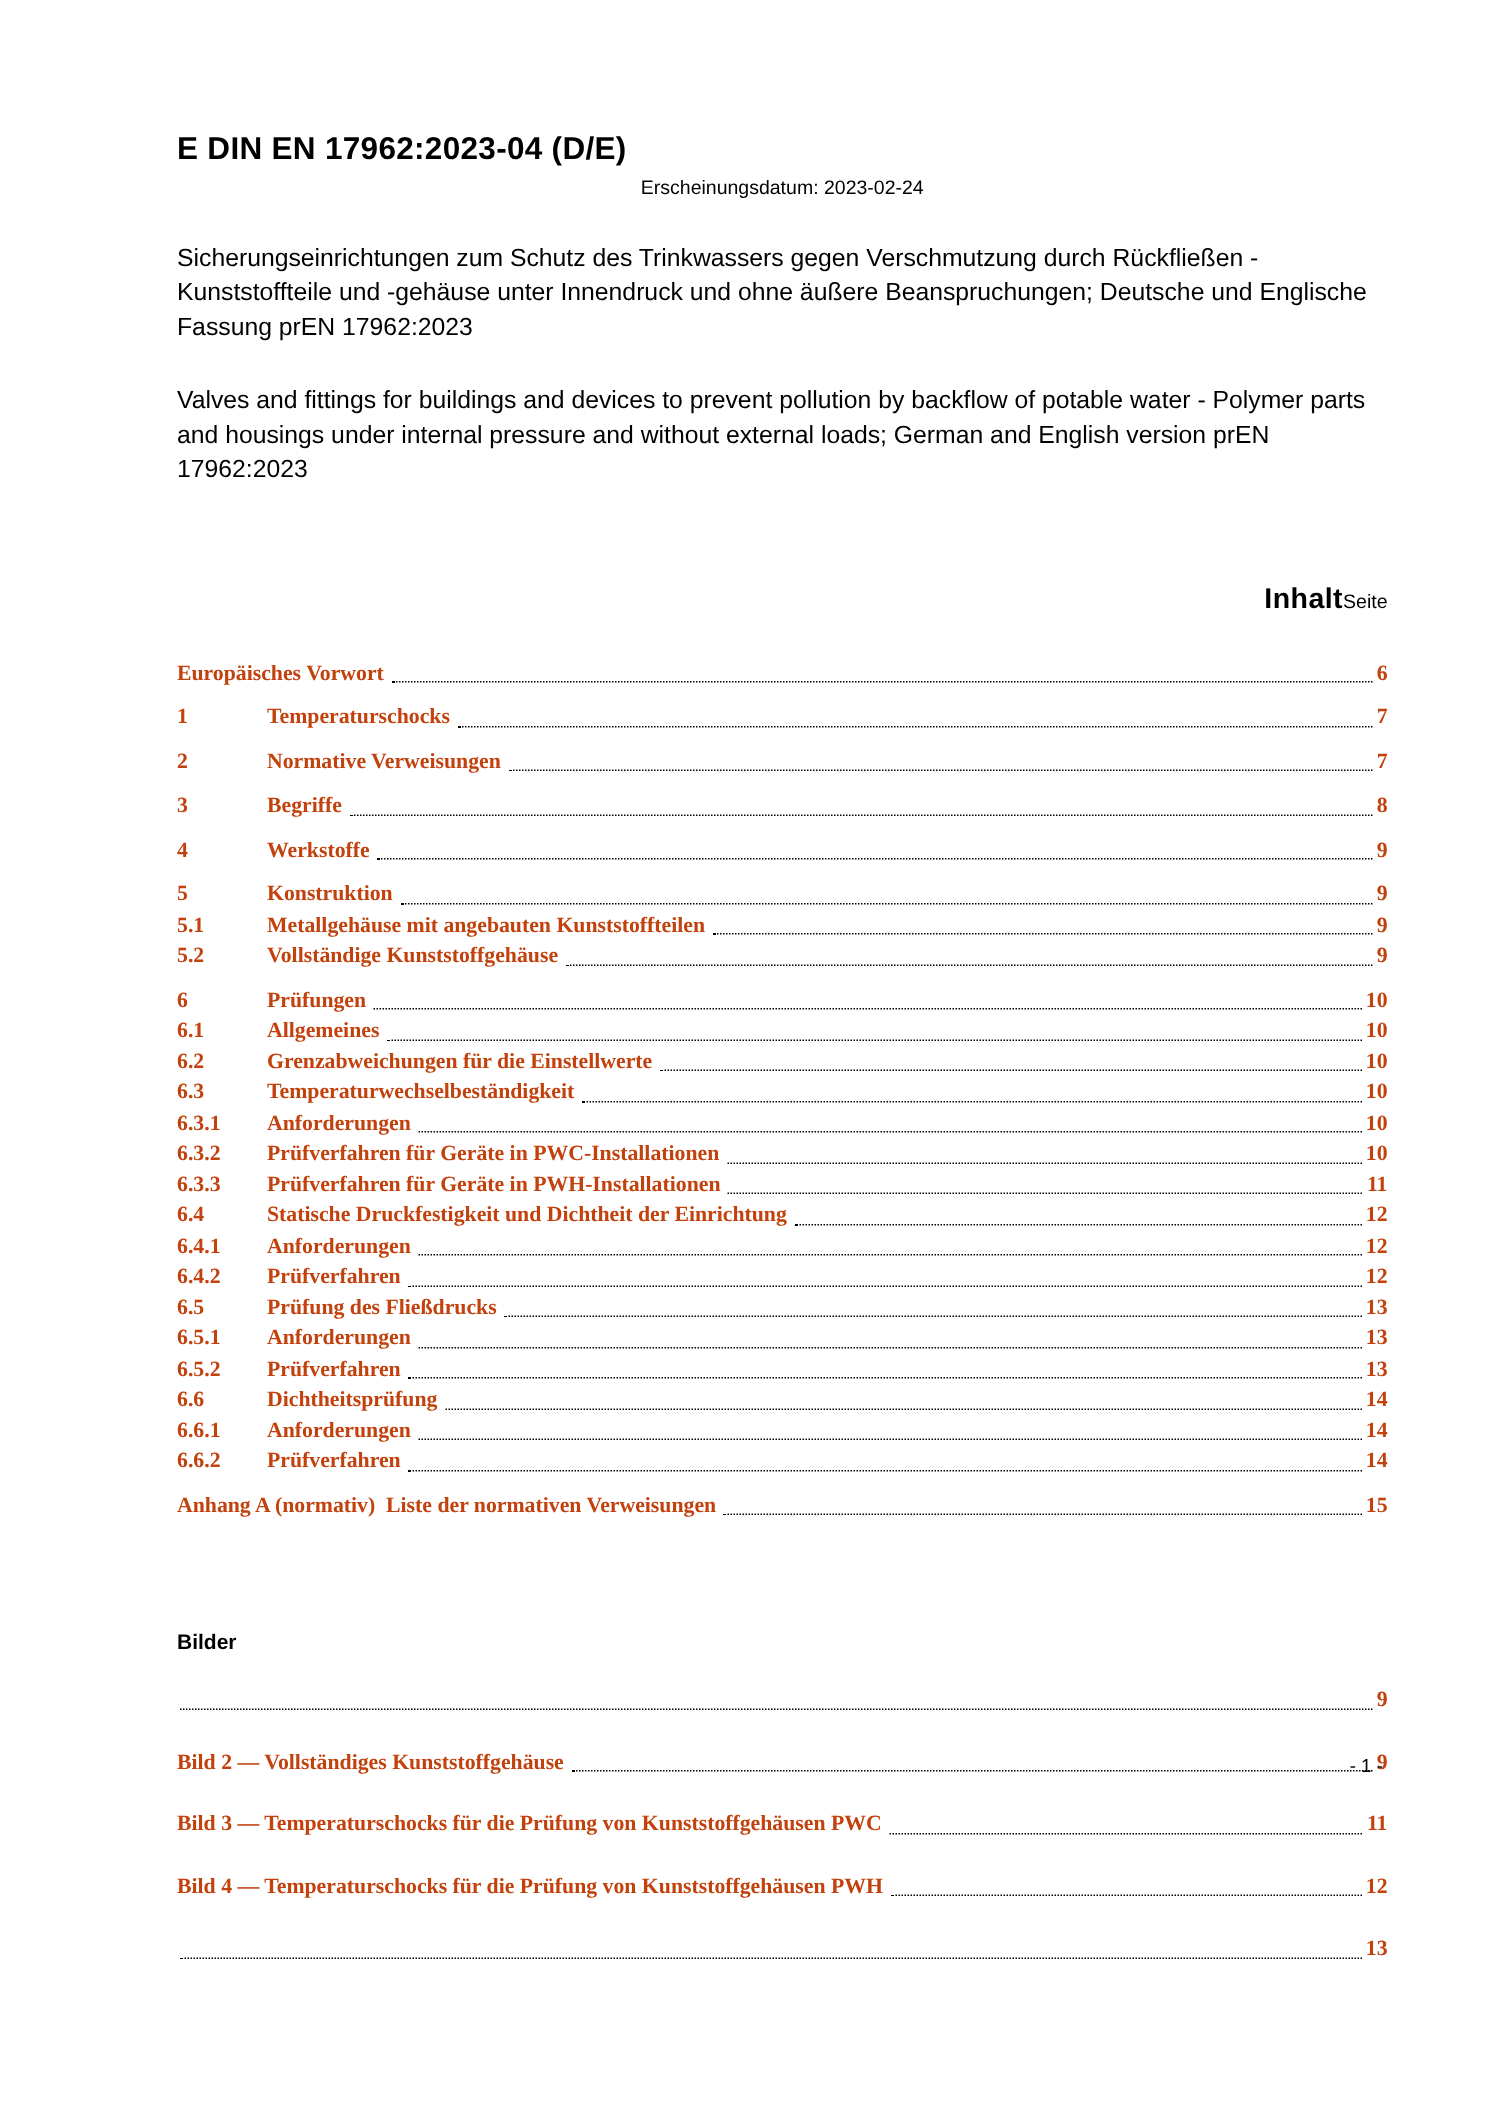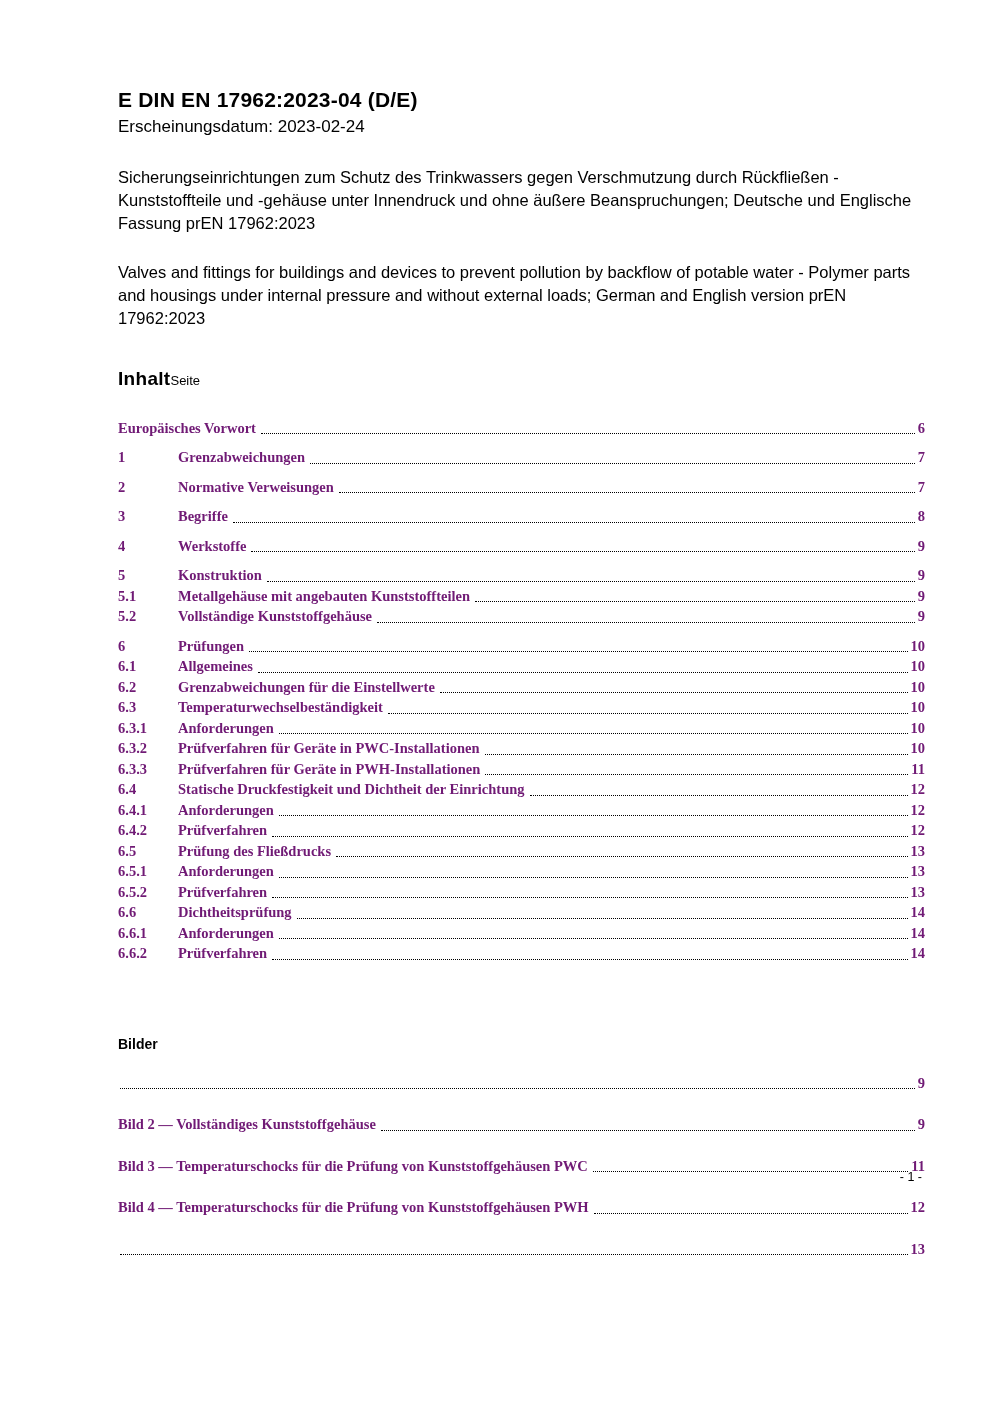--- a/index.html
+++ b/index.html
@@ -19,46 +19,47 @@
     position: relative;
     background: #ffffff;
   }
   .doc-number {
     font-size: 21px;
     font-weight: bold;
     letter-spacing: 0.2px;
     margin-bottom: 5px;
   }
   .pub-date {
-    font-size: 17px;
+    font-size: 13px;
     margin-bottom: 29px;
+    text-align: center;
   }
   .doc-title {
     font-size: 16.5px;
     font-weight: normal;
     line-height: 1.38;
   }
   .doc-title.de { margin-bottom: 27px; }
   .toc-header {
     display: flex;
-    justify-content: flex-start;
+    justify-content: flex-end;
     align-items: baseline;
-    margin-top: 38px;
+    margin-top: 64px;
     margin-bottom: 28px;
   }
   .toc-heading { font-size: 19px; font-weight: bold; letter-spacing: 0.3px; }
   .page-col-label { font-size: 13px; font-weight: normal; }
   .toc-row {
     display: flex;
     align-items: flex-end;
     font-family: "Liberation Serif", "DejaVu Serif", serif;
     font-weight: bold;
     font-size: 14.5px;
     line-height: 20.5px;
-    color: #701a75;
+    color: #c2410c;
   }
   .toc-row.gap { margin-top: 9px; }
   .toc-num { flex: 0 0 60px; }
   .toc-label { padding-right: 3px; white-space: pre-wrap; }
   .toc-leader {
     flex: 1 1 auto;
     border-bottom: 1px dotted #000000;
     margin: 0 2px 4px 2px;
     min-width: 12px;
   }
@@ -93,21 +94,21 @@
   </div>
 
   <div id="toc-list">
       <div class="toc-row">
         <span class="toc-label">Europäisches Vorwort</span>
         <span class="toc-leader"></span>
         <span class="toc-page">6</span>
       </div>
       <div class="toc-row gap">
         <span class="toc-num">1</span>
-        <span class="toc-label">Grenzabweichungen</span>
+        <span class="toc-label">Temperaturschocks</span>
         <span class="toc-leader"></span>
         <span class="toc-page">7</span>
       </div>
       <div class="toc-row gap">
         <span class="toc-num">2</span>
         <span class="toc-label">Normative Verweisungen</span>
         <span class="toc-leader"></span>
         <span class="toc-page">7</span>
       </div>
       <div class="toc-row gap">
@@ -229,20 +230,25 @@
         <span class="toc-label">Anforderungen</span>
         <span class="toc-leader"></span>
         <span class="toc-page">14</span>
       </div>
       <div class="toc-row">
         <span class="toc-num">6.6.2</span>
         <span class="toc-label">Prüfverfahren</span>
         <span class="toc-leader"></span>
         <span class="toc-page">14</span>
       </div>
+      <div class="toc-row gap">
+        <span class="toc-label">Anhang A (normativ)&nbsp; Liste der normativen Verweisungen</span>
+        <span class="toc-leader"></span>
+        <span class="toc-page">15</span>
+      </div>
     </div>
 
   <div class="figures-heading">Bilder</div>
 
   <div id="figures-list">
       <div class="toc-row fig-row">
         <span class="toc-leader"></span>
         <span class="toc-page">9</span>
       </div>
       <div class="toc-row fig-row">

